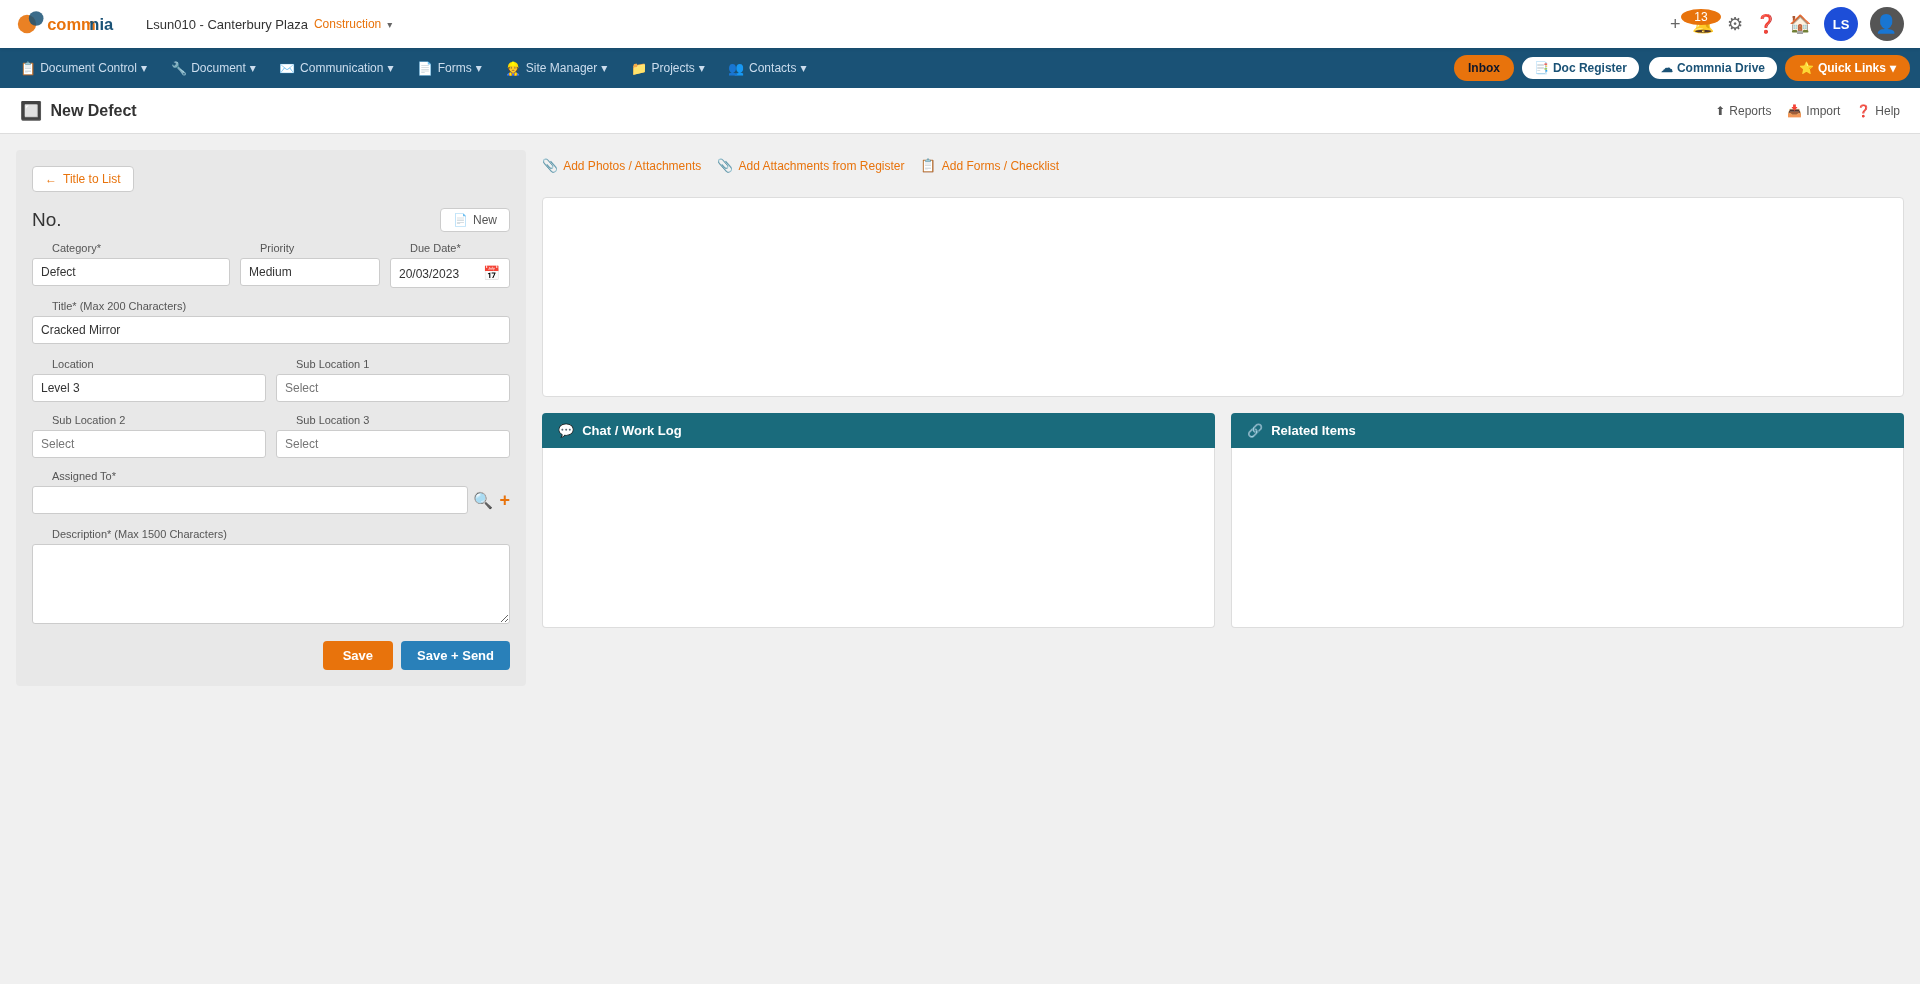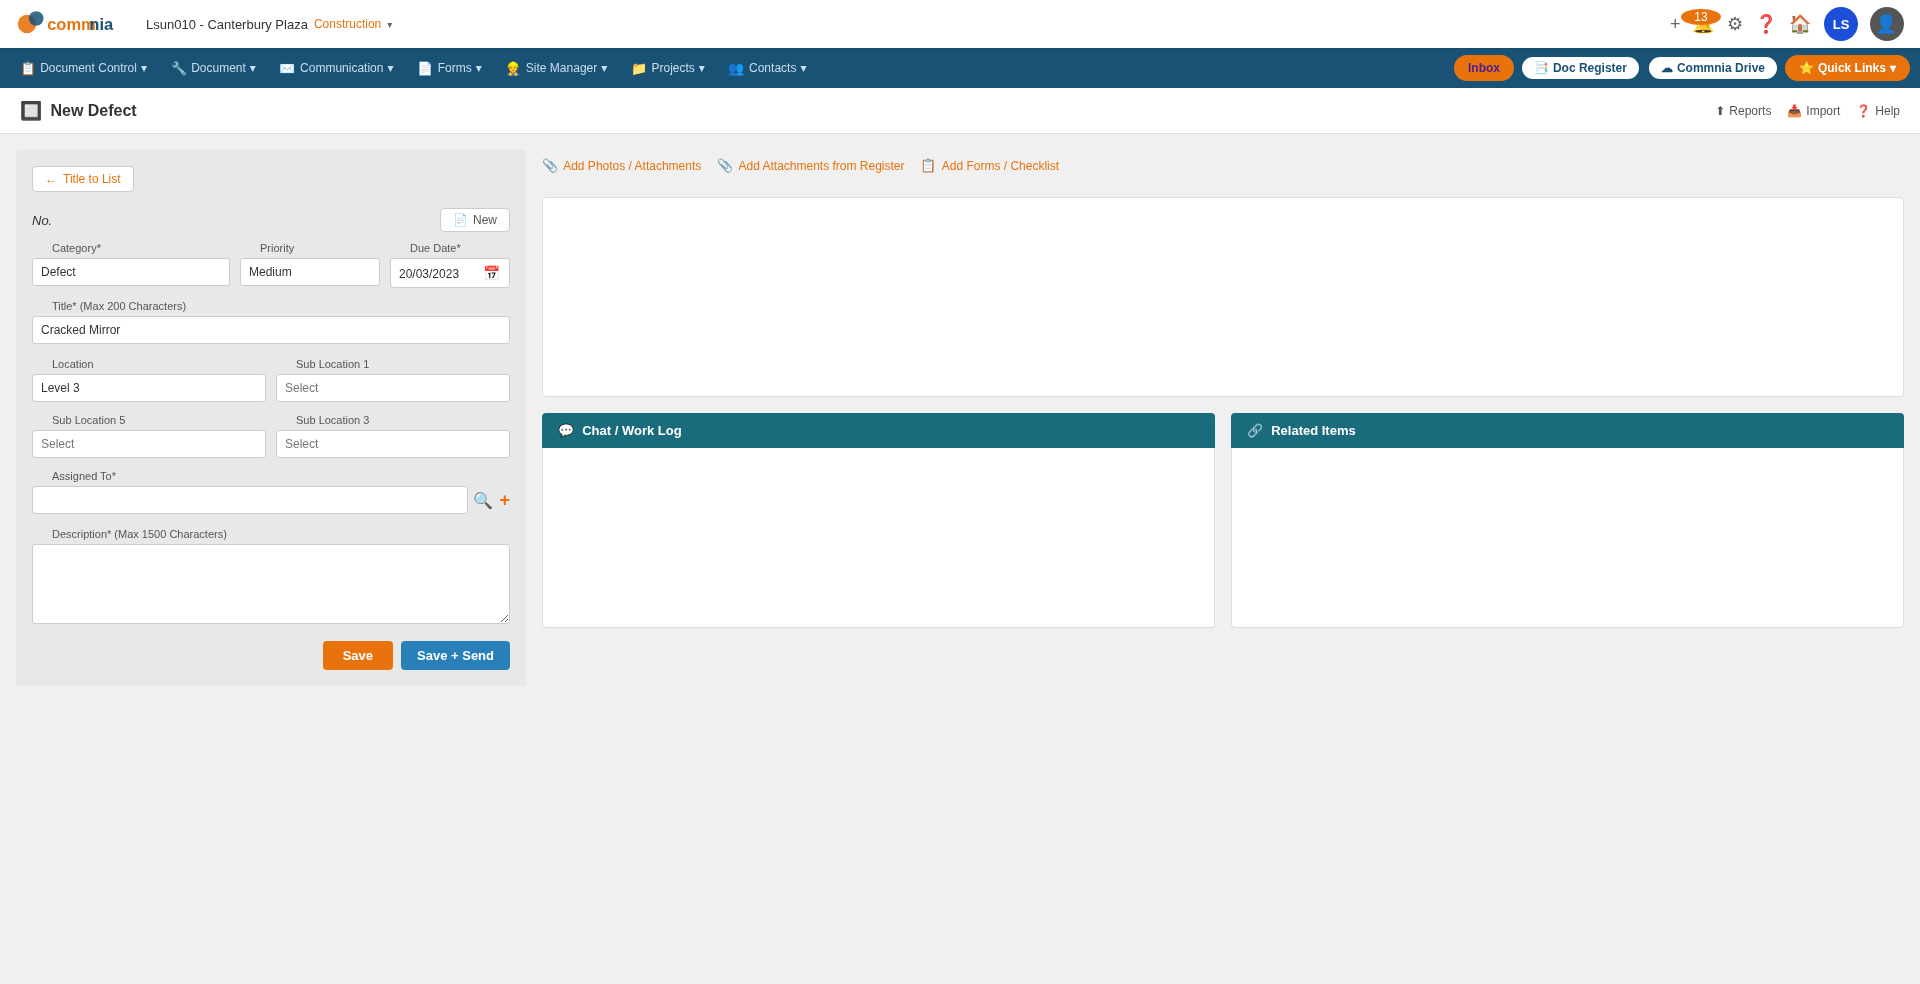--- a/index.html
+++ b/index.html
@@ -42,21 +42,21 @@
       padding: 4px 10px;
       cursor: pointer;
       display: flex;
       align-items: center;
       gap: 4px;
       border-radius: 3px;
       white-space: nowrap;
     }
     .sec-nav-item .icon { color: #e8730c; font-size: 13px; }
     .sec-nav-right { margin-left: auto; display: flex; gap: 6px; }
-    .btn-inbox { background: #e8730c; color: #4c1d95; border: none; border-radius: 16px; padding: 5px 14px; font-size: 12px; cursor: pointer; font-weight: 600; }
+    .btn-inbox { background: #e8730c; color: #0f172a; border: none; border-radius: 16px; padding: 5px 14px; font-size: 12px; cursor: pointer; font-weight: 600; }
     .btn-doc-register { background: #fff; color: #1a5276; border: 2px solid #1a5276; border-radius: 16px; padding: 4px 12px; font-size: 12px; cursor: pointer; font-weight: 600; display: flex; align-items: center; gap: 4px; }
     .btn-commnia-drive { background: #fff; color: #1a5276; border: 2px solid #1a5276; border-radius: 16px; padding: 4px 12px; font-size: 12px; cursor: pointer; font-weight: 600; display: flex; align-items: center; gap: 4px; }
     .btn-quick-links { background: #e8730c; color: #fff; border: none; border-radius: 16px; padding: 5px 14px; font-size: 12px; cursor: pointer; font-weight: 600; display: flex; align-items: center; gap: 4px; }
 
     
     .page-header {
       background: #fff;
       height: 46px;
       display: flex;
       align-items: center;
@@ -73,21 +73,21 @@
     .main-content { display: flex; padding: 16px; gap: 16px; }
 
     
     .left-panel { background: #e8e8e8; border-radius: 4px; width: 510px; flex-shrink: 0; padding: 16px; }
     .back-btn { background: #fff; border: 1px solid #ccc; border-radius: 4px; padding: 5px 12px; font-size: 12px; color: #e8730c; cursor: pointer; display: flex; align-items: center; gap: 6px; margin-bottom: 16px; }
 
     .form-row { margin-bottom: 14px; }
     .form-row-top { display: flex; align-items: center; justify-content: space-between; margin-bottom: 10px; }
     .field-label { font-size: 11px; color: #555; margin-bottom: 4px; margin-left: 20px; }
     .new-btn { background: #fff; border: 1px solid #ccc; border-radius: 4px; padding: 4px 12px; font-size: 12px; cursor: pointer; display: flex; align-items: center; gap: 5px; color: #555; }
-    .no-label { font-size: 13px; color: #333; font-style: italic; }
+    .no-label { font-size: 19px; color: #333; }
 
     .fields-row { display: flex; gap: 10px; margin-bottom: 12px; }
     .field-group { display: flex; flex-direction: column; }
     .field-group.full { flex: 1; }
     .field-group.medium { width: 140px; }
     .field-group.small { width: 120px; }
 
     .form-input { background: #fff; border: 1px solid #ccc; border-radius: 3px; padding: 6px 8px; font-size: 12px; color: #333; width: 100%; }
     .form-input-date { background: #fff; border: 1px solid #ccc; border-radius: 3px; padding: 6px 8px; font-size: 12px; color: #333; width: 100%; display: flex; align-items: flex-end; justify-content: space-between; }
     .form-select { background: #fff; border: 1px solid #ccc; border-radius: 3px; padding: 6px 8px; font-size: 12px; color: #999; width: 100%; }
@@ -275,21 +275,21 @@
         <input class="form-input" type="text" value="Level 3" style="">
       </div>
       <div class="field-group full">
         <div class="field-label">Sub Location 1</div>
         <input class="form-input form-select" type="text" placeholder="Select" style="">
       </div>
     </div>
 
     <div class="fields-row">
       <div class="field-group full">
-        <div class="field-label">Sub Location 5</div>
+        <div class="field-label">Sub Location 2</div>
         <input class="form-input form-select" type="text" placeholder="Select" style="">
       </div>
       <div class="field-group full">
         <div class="field-label">Sub Location 3</div>
         <input class="form-input form-select" type="text" placeholder="Select" style="">
       </div>
     </div>
 
     <div class="form-row">
       <div class="field-label">Assigned To*</div>

